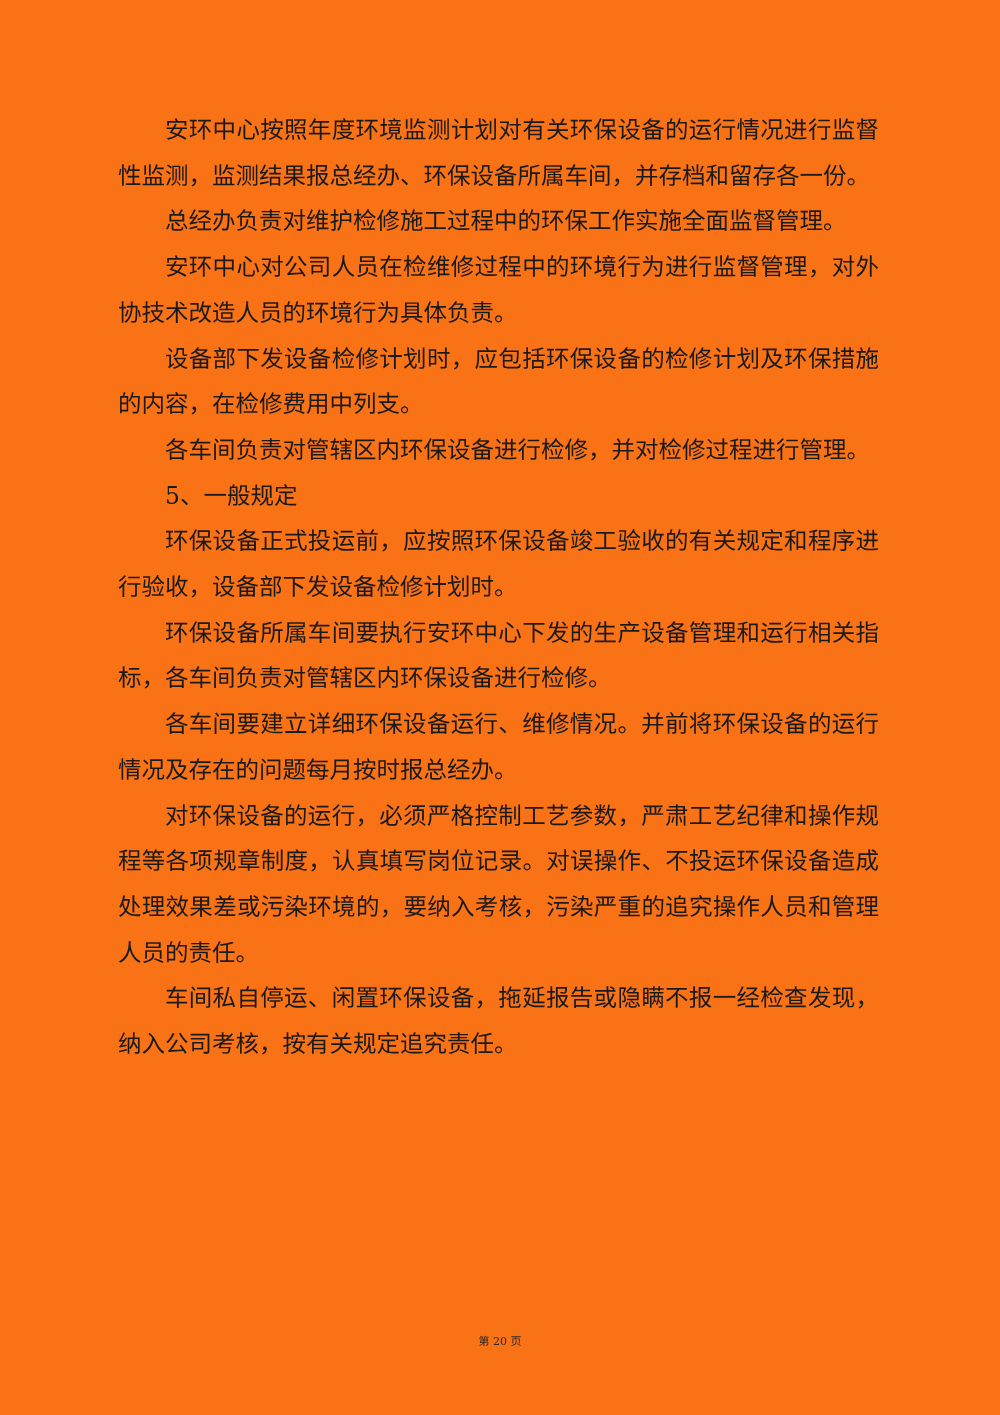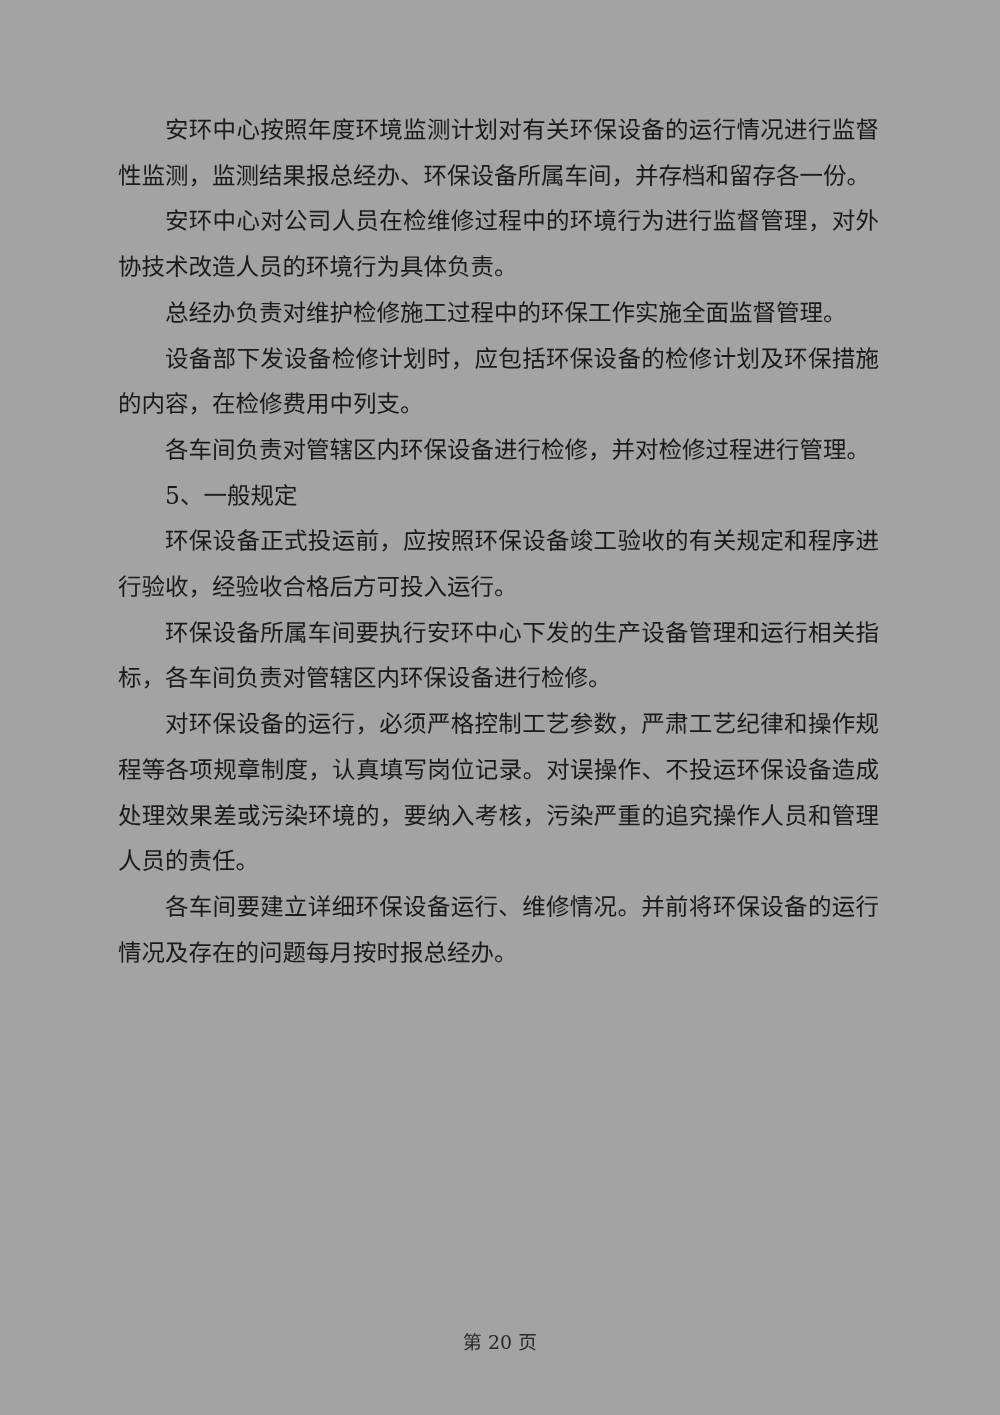--- a/index.html
+++ b/index.html
@@ -4,21 +4,21 @@
 <style>
   html, body {
     margin: 0;
     padding: 0;
     background: #ffffff;
   }
   .page {
     position: relative;
     width: 1000px;
     height: 1415px;
-    background: #a3a3a3;
+    background: #f97316;
     overflow: hidden;
     font-family: "DejaVu Serif", "Liberation Serif", serif;
     color: #1a1a1a;
   }
   .content {
     position: absolute;
     left: 118px;
     top: 108px;
     width: 761px;
     font-size: 23.5px;
@@ -31,37 +31,38 @@
     padding: 0;
     text-indent: 2em;
     word-break: break-all;
   }
   .footer {
     position: absolute;
     left: 0;
     top: 1331px;
     width: 100%;
     text-align: center;
-    font-size: 19px;
+    font-size: 11px;
     line-height: 22px;
     color: #2a2a2a;
   }
 </style>
 </head>
 <body>
 
 <div class="page">
   <div class="content">
     <p>安环中心按照年度环境监测计划对有关环保设备的运行情况进行监督性监测，监测结果报总经办、环保设备所属车间，并存档和留存各一份。</p>
+    <p>总经办负责对维护检修施工过程中的环保工作实施全面监督管理。</p>
     <p>安环中心对公司人员在检维修过程中的环境行为进行监督管理，对外协技术改造人员的环境行为具体负责。</p>
-    <p>总经办负责对维护检修施工过程中的环保工作实施全面监督管理。</p>
     <p>设备部下发设备检修计划时，应包括环保设备的检修计划及环保措施的内容，在检修费用中列支。</p>
     <p>各车间负责对管辖区内环保设备进行检修，并对检修过程进行管理。</p>
     <p>5、一般规定</p>
-    <p>环保设备正式投运前，应按照环保设备竣工验收的有关规定和程序进行验收，经验收合格后方可投入运行。</p>
+    <p>环保设备正式投运前，应按照环保设备竣工验收的有关规定和程序进行验收，设备部下发设备检修计划时。</p>
     <p>环保设备所属车间要执行安环中心下发的生产设备管理和运行相关指标，各车间负责对管辖区内环保设备进行检修。</p>
+    <p>各车间要建立详细环保设备运行、维修情况。并前将环保设备的运行情况及存在的问题每月按时报总经办。</p>
     <p>对环保设备的运行，必须严格控制工艺参数，严肃工艺纪律和操作规程等各项规章制度，认真填写岗位记录。对误操作、不投运环保设备造成处理效果差或污染环境的，要纳入考核，污染严重的追究操作人员和管理人员的责任。</p>
-    <p>各车间要建立详细环保设备运行、维修情况。并前将环保设备的运行情况及存在的问题每月按时报总经办。</p>
+    <p>车间私自停运、闲置环保设备，拖延报告或隐瞒不报一经检查发现，纳入公司考核，按有关规定追究责任。</p>
   </div>
   <div class="footer">
     <span>第 20 页</span>
   </div>
 </div>
 
 </body></html>

